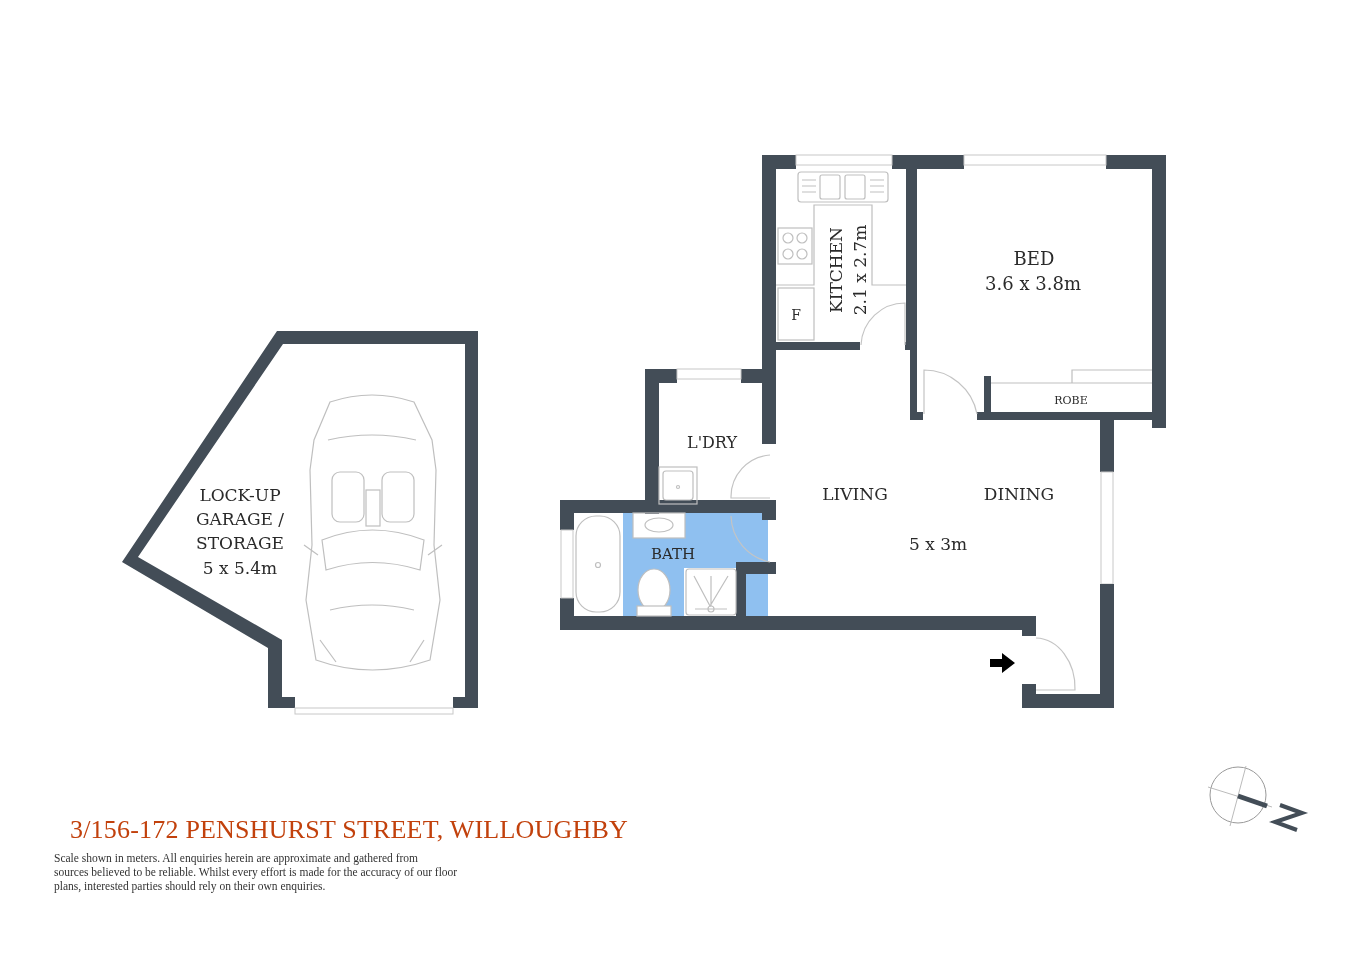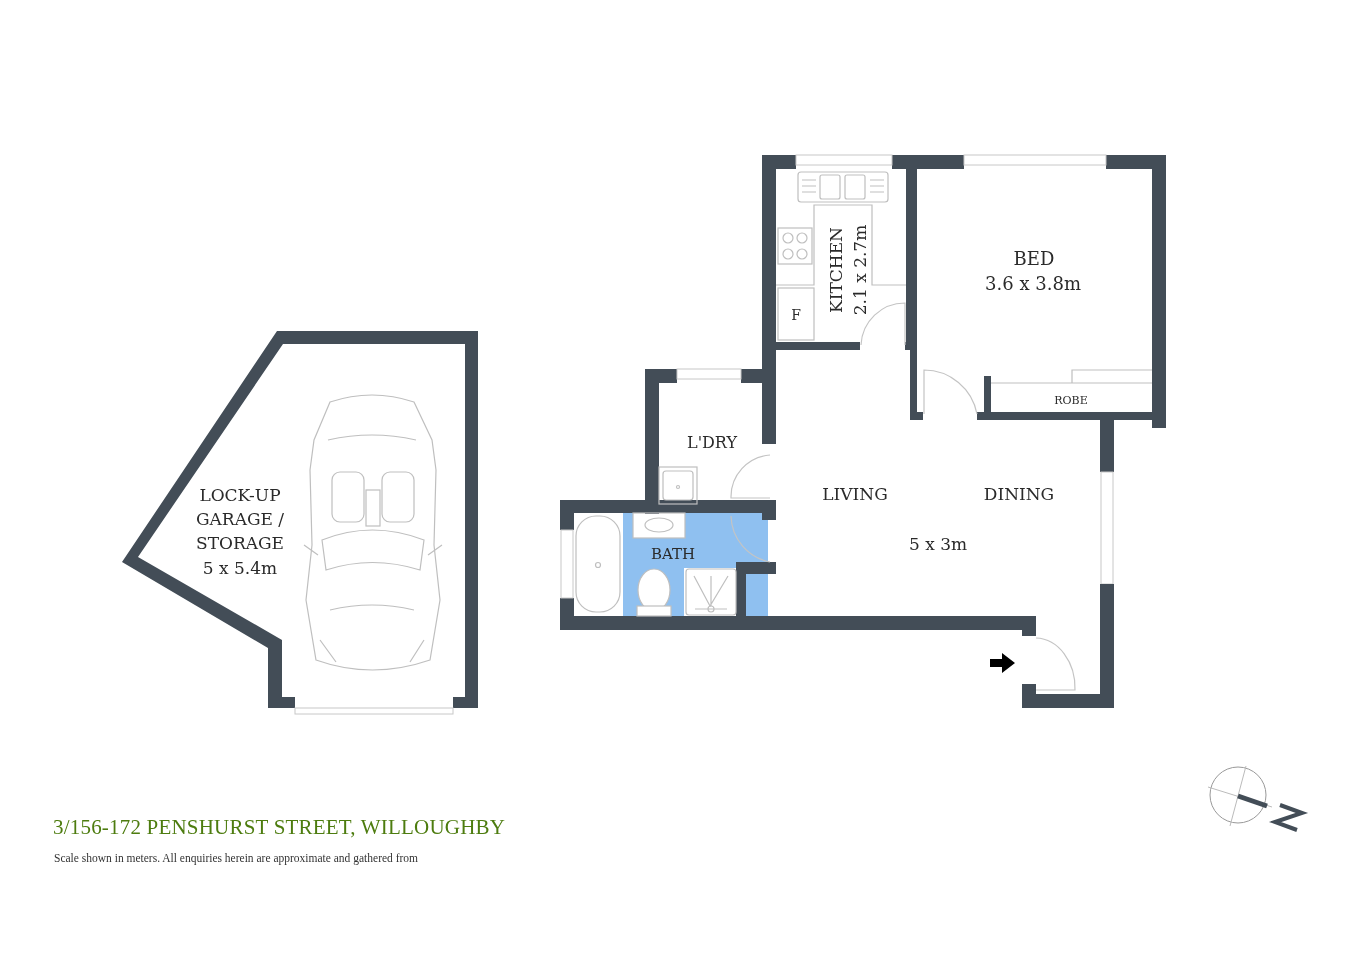--- a/index.html
+++ b/index.html
@@ -3,21 +3,21 @@
 <meta charset="utf-8">
 <style>
   html,body{margin:0;padding:0;background:#ffffff;}
   body{width:1358px;height:960px;position:relative;overflow:hidden;font-family:"DejaVu Serif",serif;}
   #plan{position:absolute;left:0;top:0;width:1358px;height:960px;}
   .wall{fill:#434d57;}
   .fixture{fill:none;stroke:#bfbfbf;stroke-width:1.2;}
   .win{fill:#ffffff;stroke:#c8c8c8;stroke-width:1;}
   .door{fill:none;stroke:#c4c4c4;stroke-width:1.2;}
   .lbl{font-family:"DejaVu Serif",serif;fill:#2a2a2a;}
-  .title{position:absolute;left:53px;top:815px;font-size:21px;color:#4d7c0f;letter-spacing:0.2px;white-space:nowrap;font-family:"Liberation Serif",serif;}
+  .title{position:absolute;left:70px;top:815px;font-size:26px;color:#c2410c;letter-spacing:0.2px;white-space:nowrap;font-family:"Liberation Serif",serif;}
   .disc{position:absolute;left:54px;top:851px;width:470px;font-size:11.5px;line-height:14px;color:#333;font-family:"Liberation Serif",serif;}
   .disc span{display:block;white-space:nowrap;}
 </style>
 </head>
 <body>
 
 <svg id="plan" viewBox="0 0 1358 960" xmlns="http://www.w3.org/2000/svg">
 
   <g>
     <polygon class="wall" points="277,331 478,331 478,708 453,708 453,697 465,697 465,344 283,344 138,557 282,640 282,697 295,697 295,708 268,708 268,648 122,562"></polygon>
@@ -157,13 +157,15 @@
     <line x1="1208" y1="787" x2="1272" y2="807" stroke="#bbb" stroke-width="1"></line>
     <line x1="1246" y1="766" x2="1230" y2="826" stroke="#bbb" stroke-width="1"></line>
     <line x1="1238" y1="796" x2="1267" y2="806" stroke="#434d57" stroke-width="5"></line>
     <path d="M1280,805 L1302,813 L1275,822 L1297,830" fill="none" stroke="#434d57" stroke-width="4"></path>
   </g>
 </svg>
 
 <div class="title">3/156-172 PENSHURST STREET, WILLOUGHBY</div>
 <div class="disc">
   <span>Scale shown in meters. All enquiries herein are approximate and gathered from</span>
+  <span>sources believed to be  reliable. Whilst every effort is made for the accuracy of our floor</span>
+  <span>plans, interested parties should rely on their own enquiries.</span>
 </div>
 
 </body></html>

